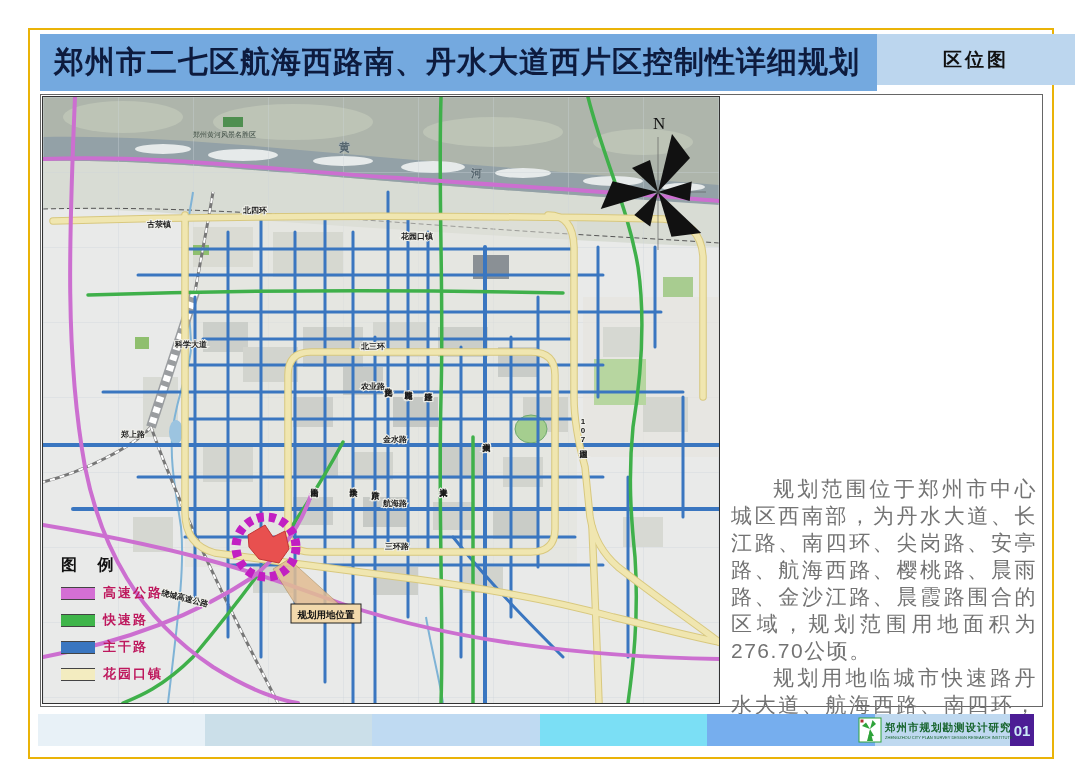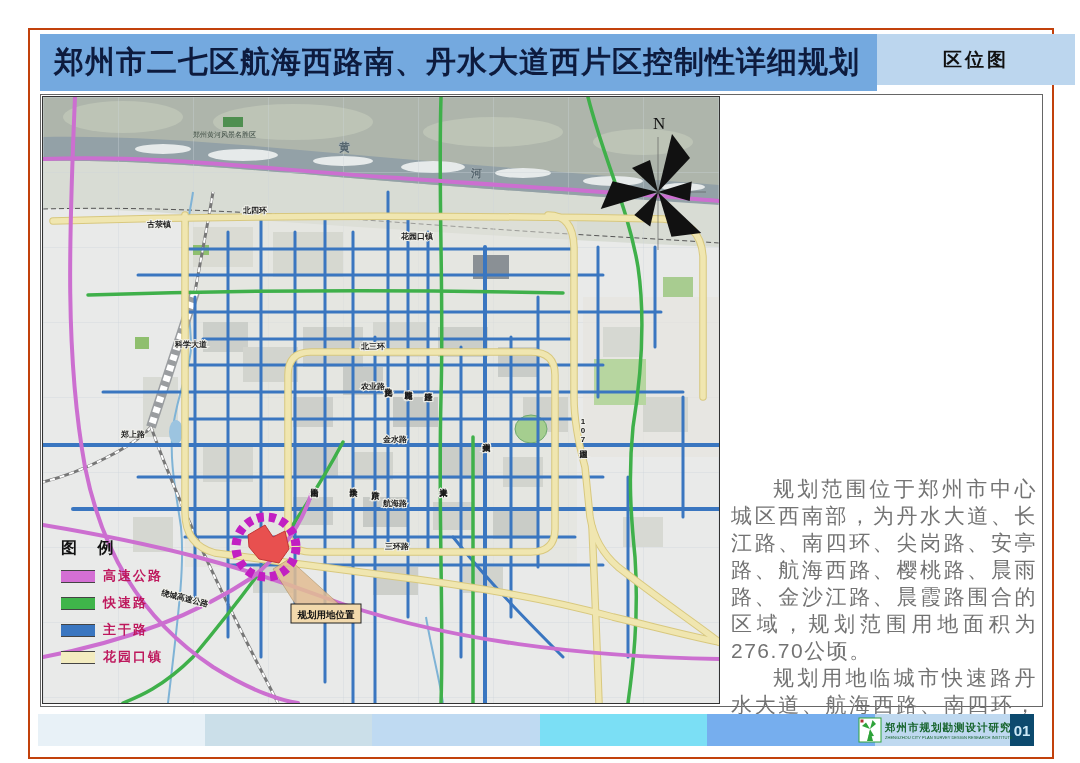--- a/index.html
+++ b/index.html
@@ -1,48 +1,48 @@
 <!DOCTYPE html>
 <html><head>
 <meta charset="utf-8">
 <style>
   html,body{margin:0;padding:0;background:#fff;}
   body{width:1080px;height:763px;position:relative;font-family:"Liberation Sans",sans-serif;}
-  .page-border{position:absolute;left:28px;top:28px;width:1022px;height:727px;border:2px solid #c2410c;background:#fff;}
+  .page-border{position:absolute;left:28px;top:28px;width:1022px;height:727px;border:2px solid #eab308;background:#fff;}
   
   .title-bar{position:absolute;left:10px;top:4px;width:837px;height:57px;background:#74A9DF;display:flex;align-items:center;}
   .title-bar .t{font-size:30px;font-weight:bold;color:#0d1b3e;letter-spacing:1px;margin-left:14px;white-space:nowrap;}
   .corner-box{position:absolute;left:847px;top:4px;width:198px;height:51px;background:#BCD6EE;display:flex;align-items:center;justify-content:center;}
   .corner-box .t{font-size:19px;font-weight:bold;color:#111;letter-spacing:3px;}
   
   .frame{position:absolute;left:10px;top:64px;width:1001px;height:611px;border:1px solid #666;background:#fff;}
   .map-panel{position:absolute;left:1px;top:1px;width:676px;height:606px;border:1px solid #333;background:#E9EAE9;overflow:hidden;}
   
-  .legend{position:absolute;left:18px;top:441px;}
+  .legend{position:absolute;left:18px;top:458px;}
   .legend .hd{font-size:16px;font-weight:bold;color:#111;letter-spacing:8px;margin-bottom:8px;}
   .lrow{display:flex;align-items:center;margin-bottom:9px;}
   .sw{width:34px;height:11px;border-top:1px solid #444;border-bottom:1px solid #444;margin-right:8px;}
   .sw-hwy{background:#D46FD4;}
   .sw-exp{background:#3FB54A;}
   .sw-art{background:#3A76C0;}
   .sw-ring{background:#F3ECC0;}
   .lrow .lt{font-size:13px;font-weight:bold;color:#be185d;letter-spacing:2px;}
   
   .desc{position:absolute;left:690px;top:380px;width:306px;}
   .desc p{font-size:21px;line-height:27px;letter-spacing:1.5px;color:#737373;text-indent:2em;text-align:justify;margin:0 0 0 0;font-weight:400;}
   
   .footer{position:absolute;left:38px;top:714px;width:1004px;height:32px;display:flex;}
   .fseg{height:32px;}
   .f1{width:167px;background:#E8F1F7;}
   .f2{width:167px;background:#CBDFE9;}
   .f3{width:168px;background:#BFDAF2;}
   .f4{width:167px;background:#7BDFF5;}
   .f5{width:168px;background:#76AEEE;}
   .f6{width:135px;background:#BFD9F0;display:flex;align-items:center;justify-content:center;}
-  .f7{width:24px;background:#0c4a6e;display:flex;align-items:center;justify-content:center;}
+  .f7{width:24px;background:#4c1d95;display:flex;align-items:center;justify-content:center;}
   .inst{display:flex;align-items:center;}
   .inst .txt{display:flex;flex-direction:column;margin-left:3px;}
   .inst .cn{font-size:10.5px;font-weight:bold;color:#15632B;letter-spacing:1px;white-space:nowrap;}
   .inst .en{font-size:4.5px;color:#15632B;white-space:nowrap;transform:scale(.9);transform-origin:left;}
   .pagenum{font-size:15px;font-weight:bold;color:#CBE9F7;}
   
   .mlabel{font-size:8px;fill:#1a1a1a;font-weight:600;paint-order:stroke;stroke:#f0f0ea;stroke-width:2px;}
   .vtext{writing-mode:vertical-rl;text-orientation:upright;}
   .riverchar{font-size:11px;fill:#55656e;font-weight:bold;paint-order:stroke;stroke:#aab4b8;stroke-width:1px;}
   .scenic{font-size:7px;fill:#3c4a42;paint-order:stroke;stroke:#b0b8ac;stroke-width:1px;}

